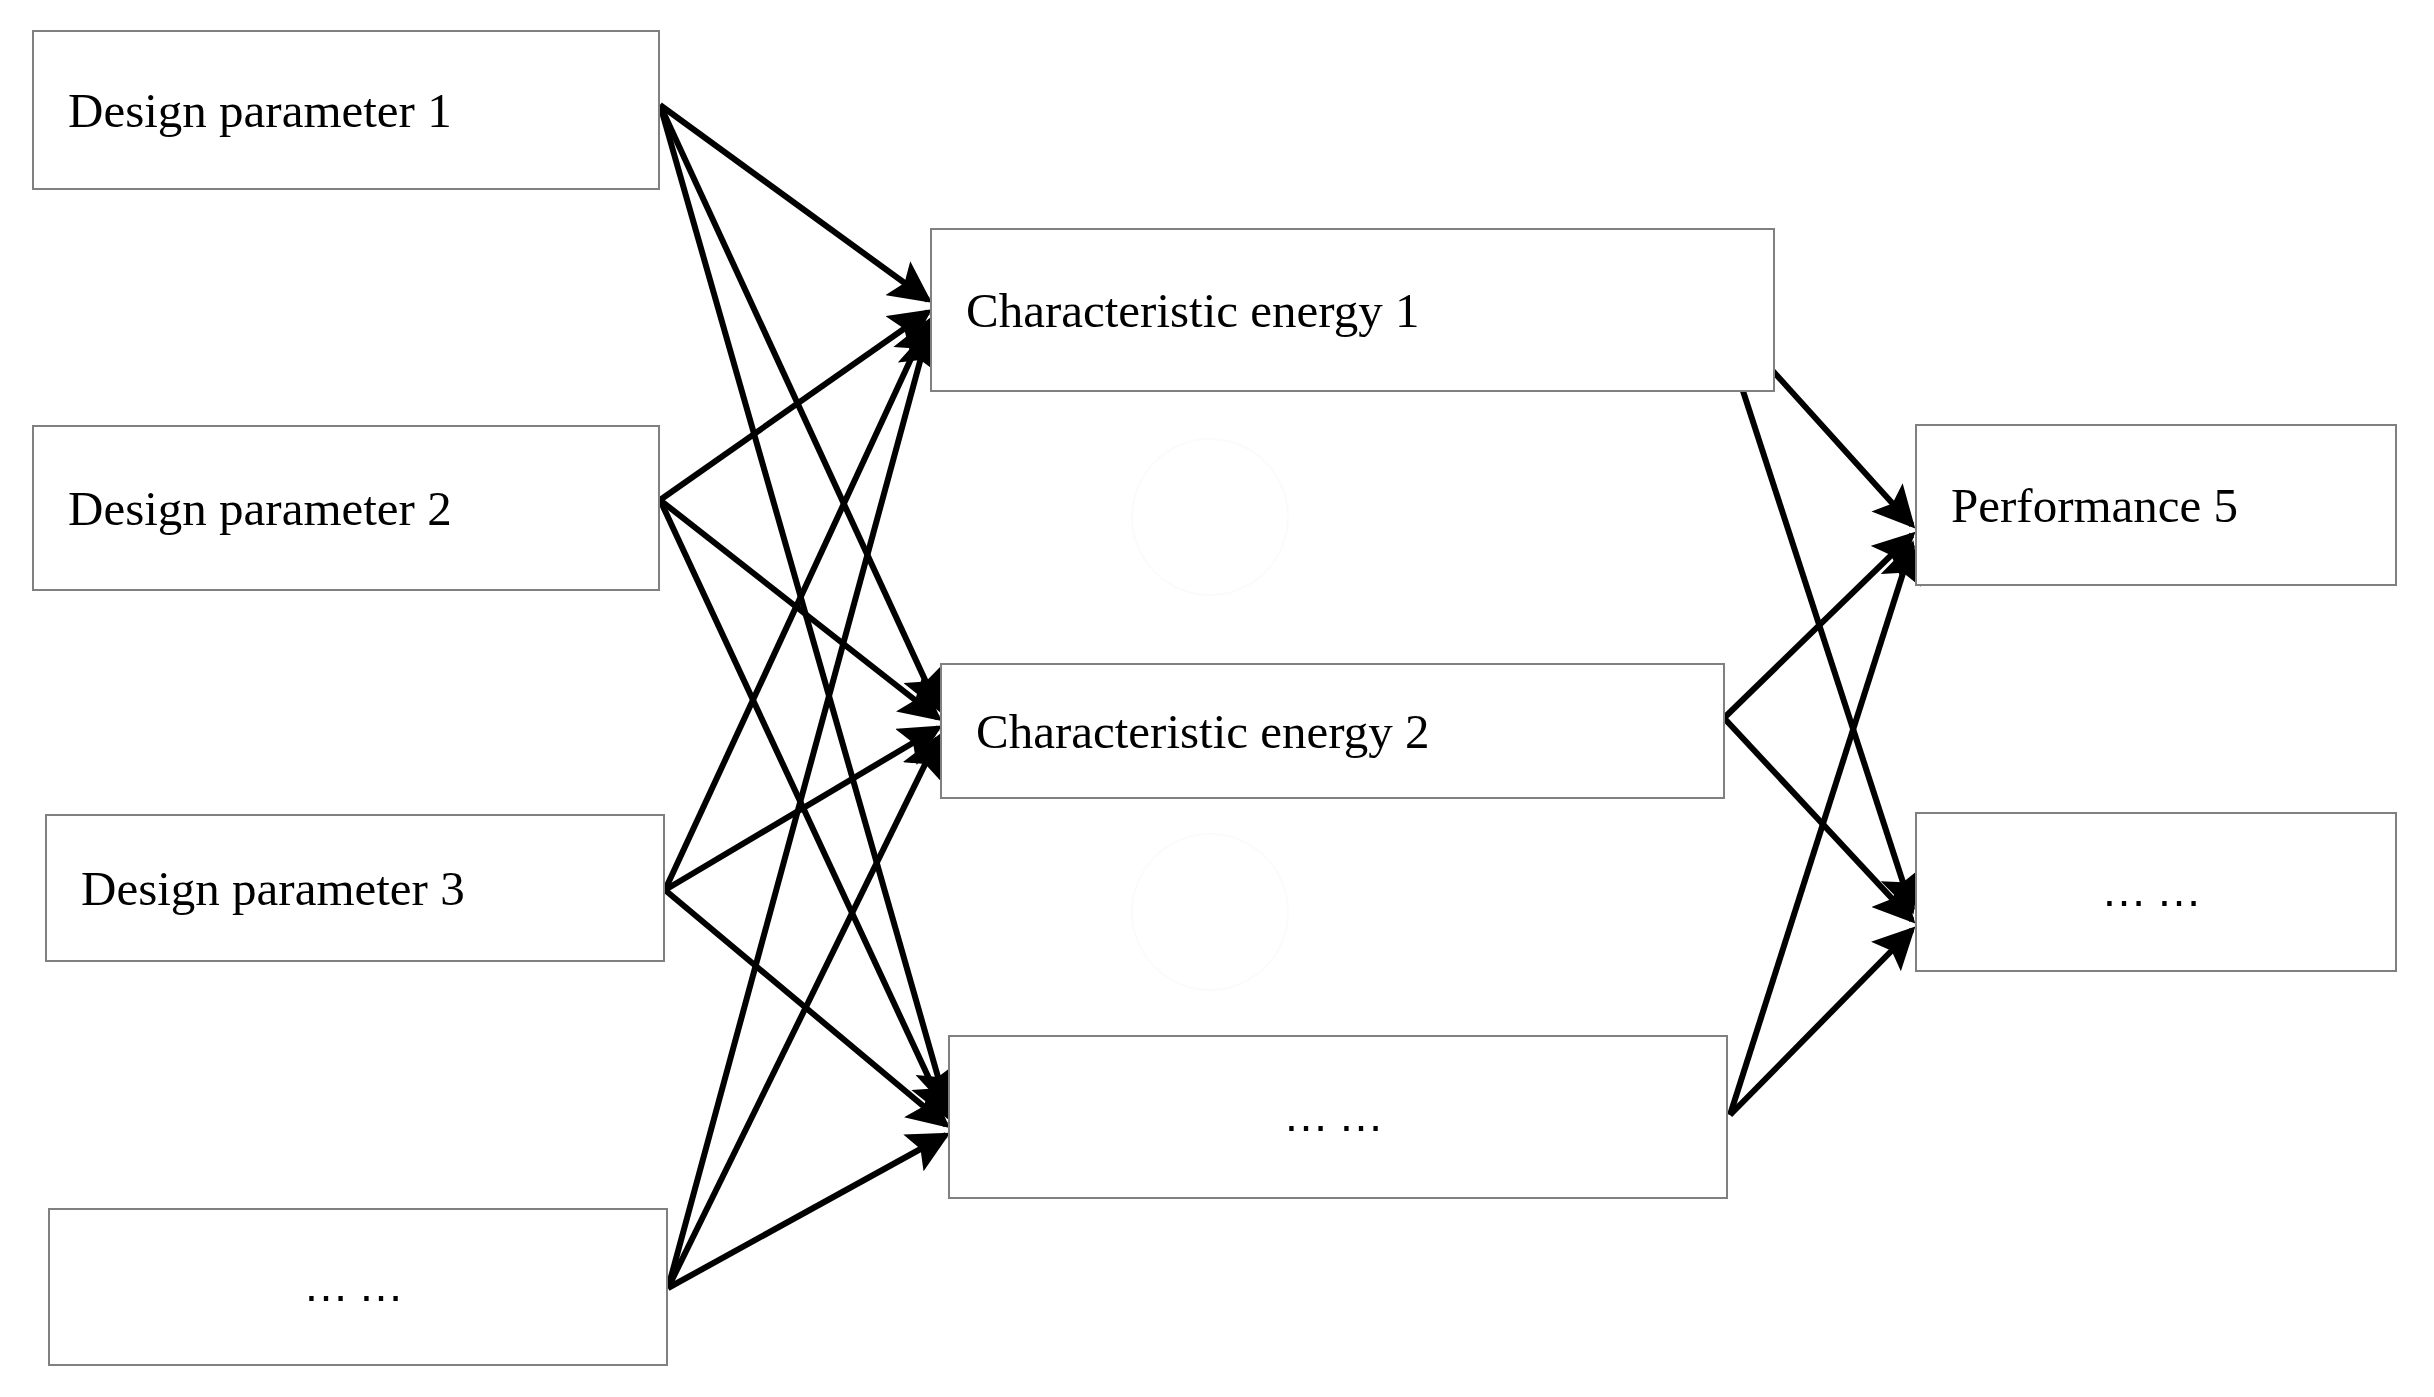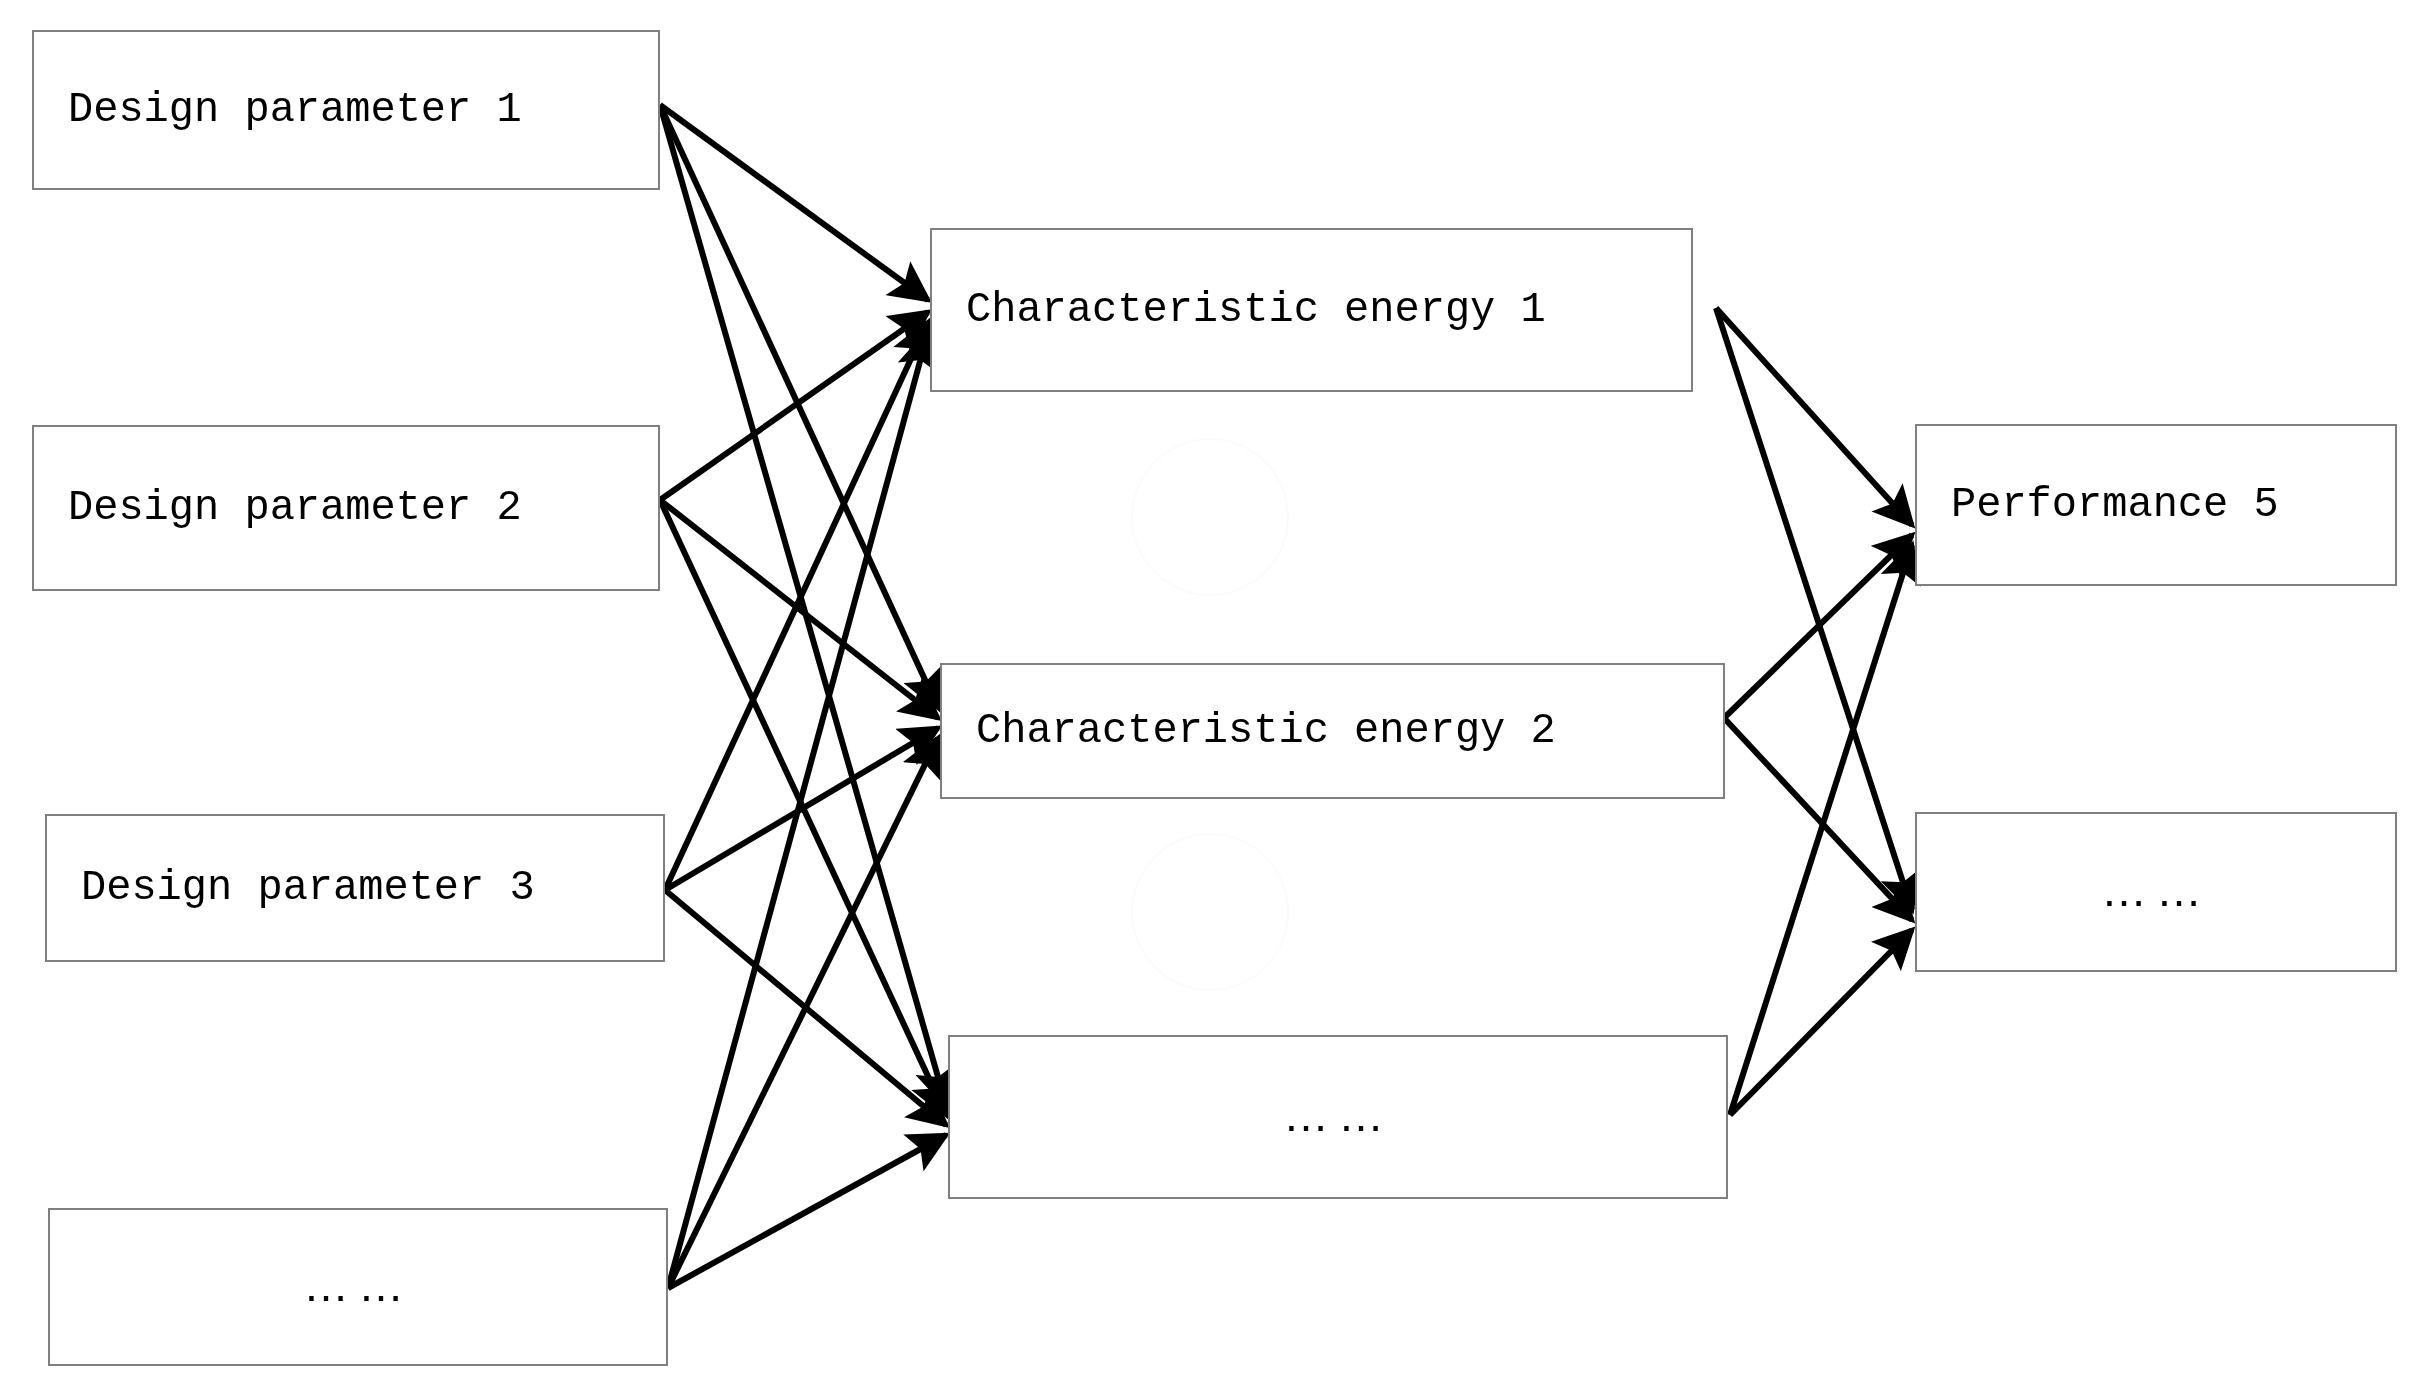--- a/index.html
+++ b/index.html
@@ -34,22 +34,22 @@
     border: 2px solid #808080;
     display: flex;
     align-items: center;
     justify-content: flex-start;
     z-index: 5;
   }
   .node-box.center-text {
     justify-content: center;
   }
   .node-label {
-    font-family: Liberation Mono, monospace;
-    font-size: 42px;
+    font-family: Liberation Serif, serif;
+    font-size: 49px;
     line-height: 1;
     color: #000000;
     white-space: nowrap;
     padding-left: 34px;
   }
   .ellipsis-label {
     font-family: "Liberation Sans", "DejaVu Sans", sans-serif;
     font-size: 46px;
     letter-spacing: 9px;
     color: #000000;
@@ -101,21 +101,21 @@
       </div>
       <div class="node-box" style="left: 32px; top: 425px; width: 628px; height: 166px; border-color: rgb(128, 128, 128);">
         <span class="node-label" style="color: rgb(0, 0, 0);">Design parameter 2</span>
       </div>
       <div class="node-box" style="left: 45px; top: 814px; width: 620px; height: 148px; border-color: rgb(128, 128, 128);">
         <span class="node-label" style="color: rgb(0, 0, 0);">Design parameter 3</span>
       </div>
       <div class="node-box center-text" style="left: 48px; top: 1208px; width: 620px; height: 158px; border-color: rgb(128, 128, 128);">
         <span class="ellipsis-label" style="color: rgb(0, 0, 0);">……</span>
       </div>
-      <div class="node-box" style="left: 930px; top: 228px; width: 763px; height: 164px; border-color: rgb(128, 128, 128);">
+      <div class="node-box" style="left: 930px; top: 228px; width: 845px; height: 164px; border-color: rgb(128, 128, 128);">
         <span class="node-label" style="color: rgb(0, 0, 0);">Characteristic energy 1</span>
       </div>
       <div class="node-box" style="left: 940px; top: 663px; width: 785px; height: 136px; border-color: rgb(128, 128, 128);">
         <span class="node-label" style="color: rgb(0, 0, 0);">Characteristic energy 2</span>
       </div>
       <div class="node-box center-text" style="left: 948px; top: 1035px; width: 780px; height: 164px; border-color: rgb(128, 128, 128);">
         <span class="ellipsis-label" style="color: rgb(0, 0, 0);">……</span>
       </div>
       <div class="node-box" style="left: 1915px; top: 424px; width: 482px; height: 162px; border-color: rgb(128, 128, 128);">
         <span class="node-label" style="color: rgb(0, 0, 0);">Performance 5</span>

